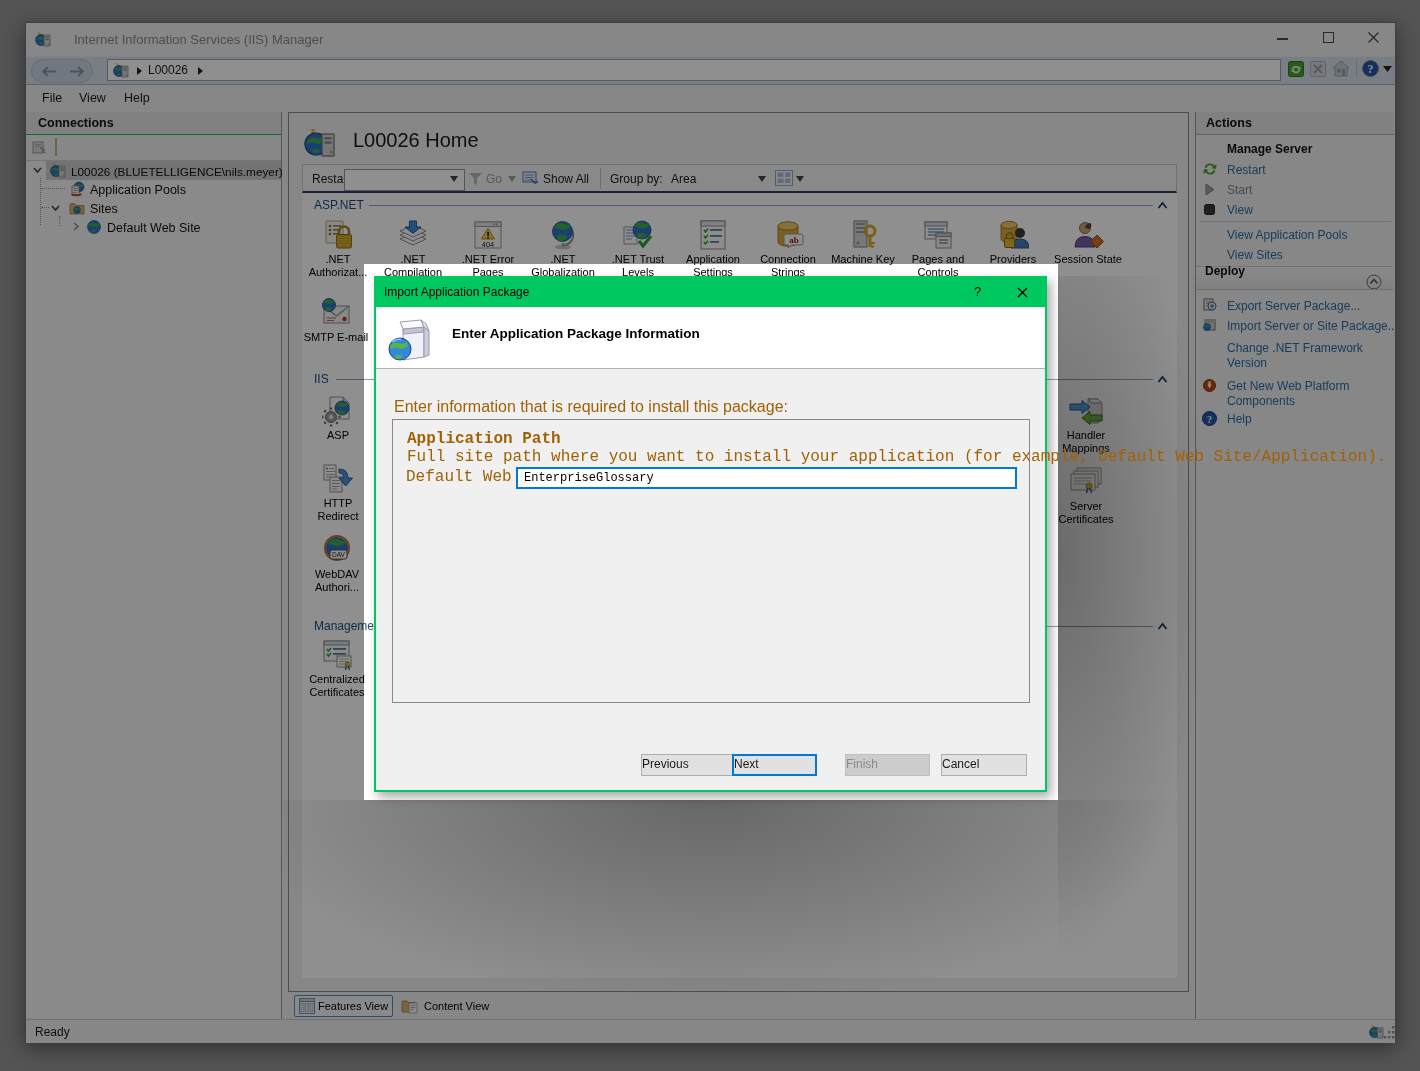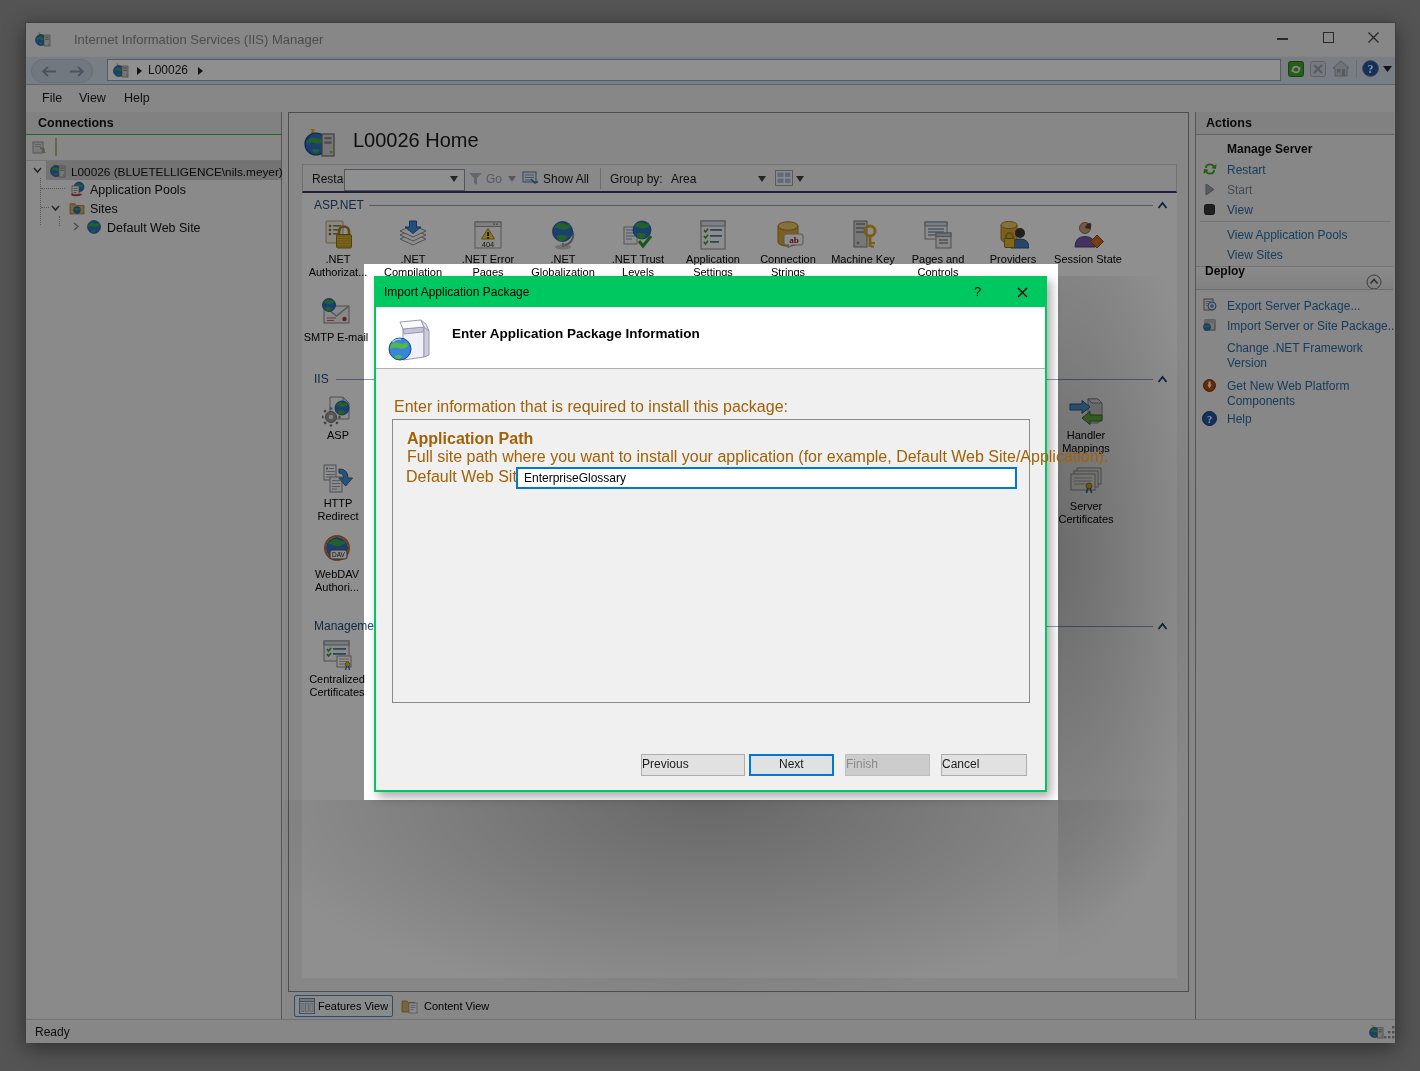--- a/index.html
+++ b/index.html
@@ -44,21 +44,21 @@
   #sbar span{position:absolute;left:9px;top:5px;font-size:12px;color:#1a1a1a;}
   #shA{position:absolute;left:284px;top:800px;width:900px;height:200px;background:radial-gradient(ellipse 500px 215px at 426px 0px, rgba(0,0,0,0.28), rgba(0,0,0,0.0) 95%);z-index:55;}
   #shB{position:absolute;left:1058px;top:276px;width:140px;height:714px;background:radial-gradient(ellipse 155px 430px at 0px 280px, rgba(0,0,0,0.25), rgba(0,0,0,0.0) 95%);z-index:55;}
   #dim{position:absolute;left:364px;top:264px;width:694px;height:536px;box-shadow:0 0 0 3000px rgba(0,0,0,0.44);pointer-events:none;z-index:50;}
   #dlg{position:absolute;left:374px;top:276px;width:673px;height:516px;z-index:100;background:#f0f0f0;border:2px solid #00c860;box-sizing:border-box;box-shadow:4px 5px 10px rgba(0,0,0,0.34);}
   #dtbar{position:absolute;left:0;top:0;width:669px;height:29px;background:#00c860;}
   #dtbar .dttl{position:absolute;left:8px;top:7px;font-size:12px;color:#000;}
   #dhead{position:absolute;left:0;top:29px;width:669px;height:62px;background:#fff;border-bottom:1px solid #b0b0b0;box-sizing:border-box;}
   #dhead .ht{position:absolute;left:76px;top:19px;font-size:13.5px;font-weight:bold;color:#000;}
   .dtext{position:absolute;font-size:16px;color:#a16207;white-space:nowrap;}
-  #gbox{position:absolute;left:16px;top:141px;width:638px;height:284px;border:1px solid #8a8a8a;box-sizing:border-box;}
+  #gbox{position:absolute;left:16px;top:141px;width:638px;height:284px;border:1px solid #8a8a8a;box-sizing:border-box;font-family:Liberation Mono, monospace;}
   #dinput{position:absolute;left:123px;top:47px;width:501px;height:22px;background:#fff;border:2px solid #0078d7;box-sizing:border-box;font-size:12px;padding:2px 0 0 6px;}
   .dbtn{position:absolute;top:476px;height:22px;background:#e1e1e1;border:1px solid #adadad;box-sizing:border-box;font-size:12px;color:#1a1a1a;line-height:19px;}
 </style>
 </head>
 <body>
 <div id="stage">
   <div id="win">
 
     <div id="tbar">
       <div class="abs" style="left:9px;top:8px;"><svg width="16" height="16" viewBox="0 0 16 16">
@@ -603,18 +603,18 @@
     <span class="ht">Enter Application Package Information</span>
   </div>
   <span class="dtext" style="left:18px;top:120px;">Enter information that is required to install this package:</span>
   <div id="gbox">
     <span class="dtext" style="left:14px;top:10px;font-weight:bold;">Application Path</span>
     <span class="dtext" style="left:14px;top:28px;">Full site path where you want to install your application (for example, Default Web Site/Application).</span>
     <span class="dtext" style="left:13px;top:48px;">Default Web Site/</span>
     <div id="dinput">EnterpriseGlossary</div>
   </div>
   <div class="dbtn" style="left:265px;width:104px;">Previous</div>
-  <div class="dbtn" style="left:373px;width:85px;border:2px solid #0078d7;line-height:17px;padding-left:28px;">Next</div>
+  <div class="dbtn" style="left:356px;width:85px;border:2px solid #0078d7;line-height:17px;">Next</div>
   <div class="dbtn" style="left:469px;width:85px;background:#cccccc;border-color:#bfbfbf;color:#8a8a8a;">Finish</div>
   <div class="dbtn" style="left:565px;width:86px;">Cancel</div>
 </div>
 
 </div>
 
 </body></html>

